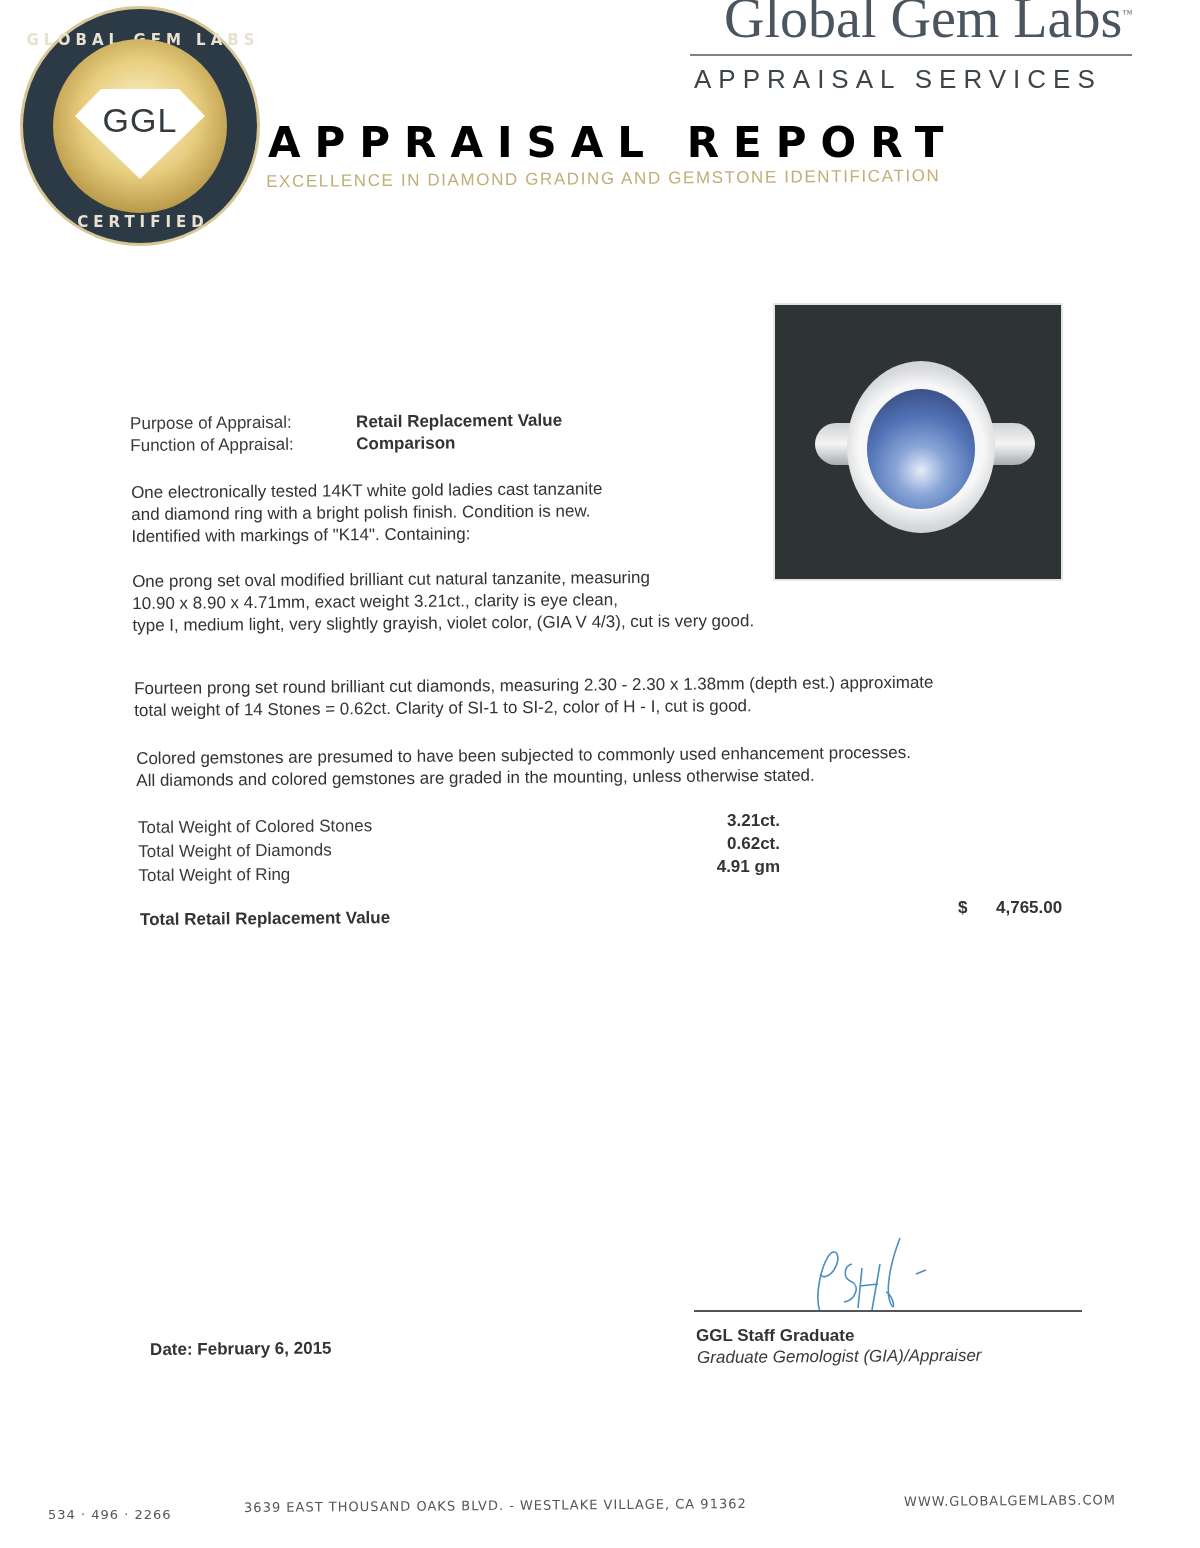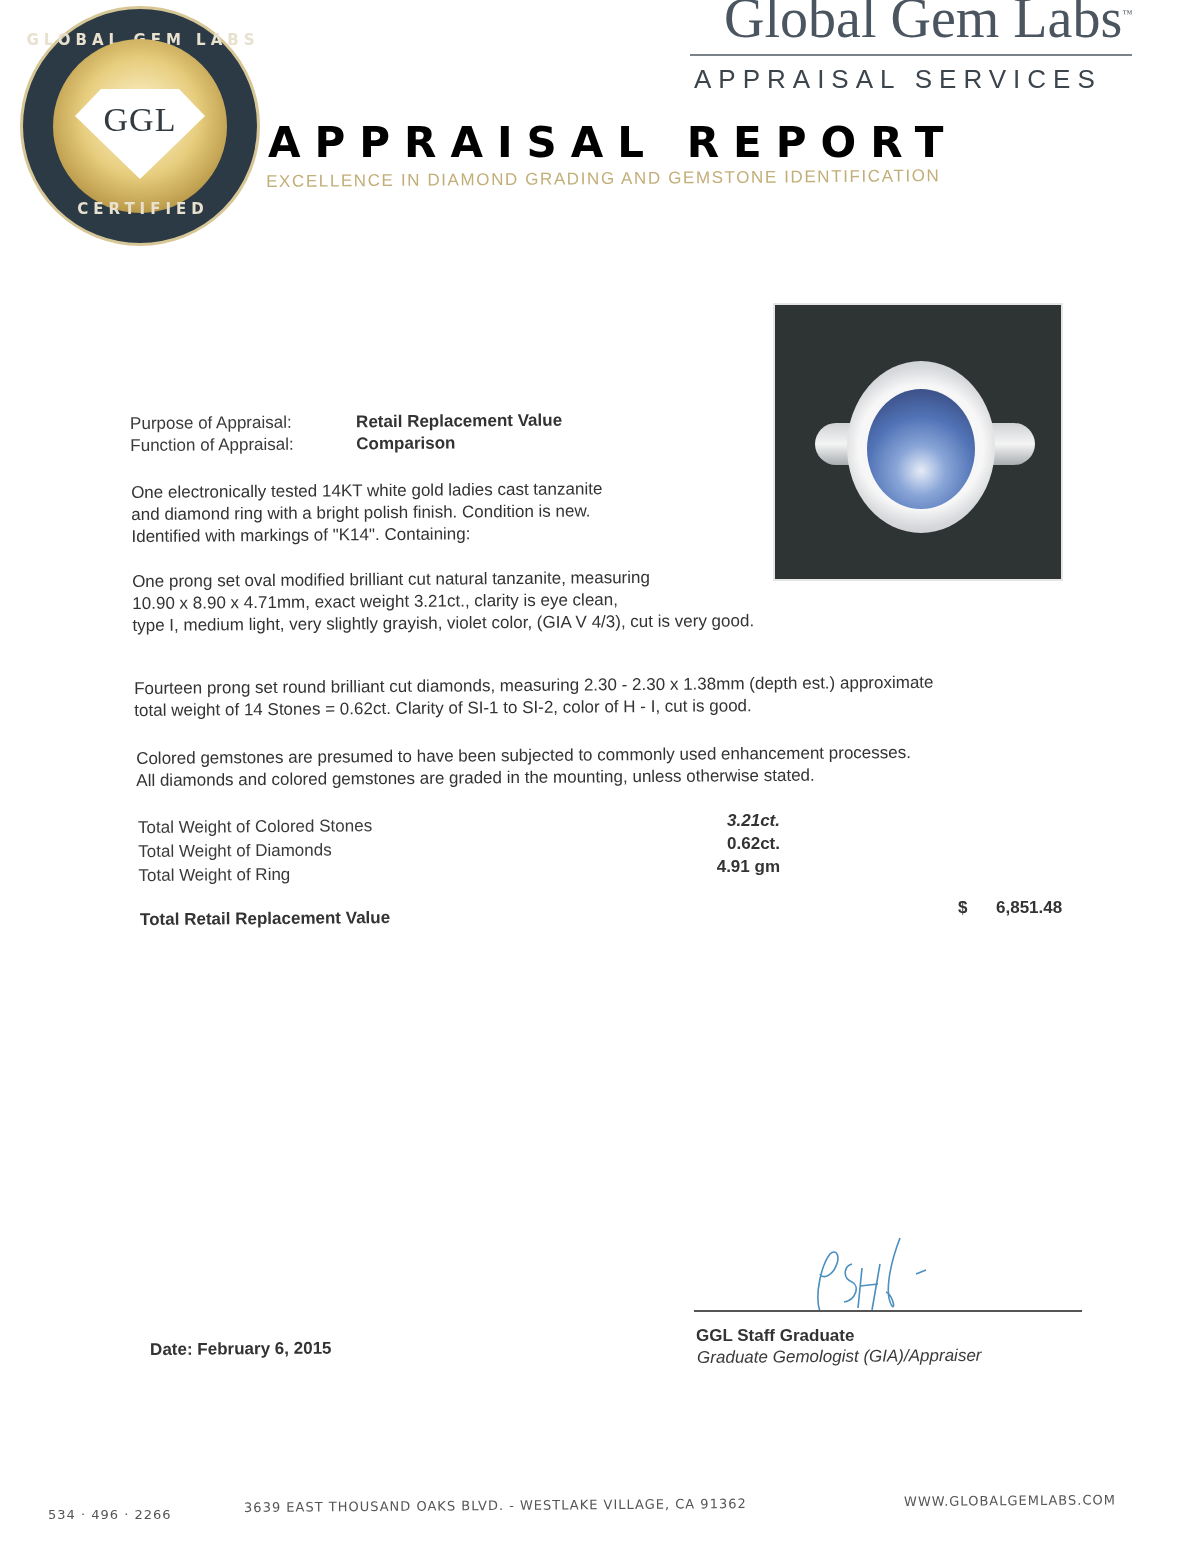--- a/index.html
+++ b/index.html
@@ -11,21 +11,20 @@
   .abs { position: absolute; }
 
   
   .seal {
     left: 20px; top: 6px; width: 240px; height: 240px; border-radius: 50%;
     background: #2b3a45; border: 3px solid #d8c796; box-sizing: border-box;
   }
   .seal-inner {
     position: absolute; left: 30px; top: 30px; width: 174px; height: 174px; border-radius: 50%;
     background: radial-gradient(circle at 50% 45%, #fff8d9 0%, #e7cd7e 45%, #b08f3e 80%, #8a6d2a 100%);
-    font-family: Liberation Serif, serif;
   }
   .seal-diamond {
     position: absolute; left: 22px; top: 50px; width: 130px; height: 90px;
     background: #ffffff;
     clip-path: polygon(20% 0, 80% 0, 100% 30%, 50% 100%, 0 30%);
   }
   .seal-ggl {
     position: absolute; left: 0; top: 62px; width: 174px; text-align: center;
     font-size: 34px; color: #333a40; letter-spacing: 1px;
   }
@@ -73,21 +72,21 @@
 </style>
 </head>
 <body>
 
 <div class="abs seal">
   <div class="seal-text" style="top:22px;">GLOBAL GEM LABS</div>
   <div class="seal-inner">
     <div class="seal-diamond"></div>
     <div class="seal-ggl">GGL</div>
   </div>
-  <div class="seal-text" style="top:191px;">CERTIFIED</div>
+  <div class="seal-text" style="top:204px;">CERTIFIED</div>
 </div>
 
 <div class="abs brand">
   <span>Global Gem Labs</span><sup style="font-size:10px;">™</sup>
 </div>
 <div class="abs brand-rule"></div>
 <div class="abs services">APPRAISAL SERVICES</div>
 <div class="abs report-title">APPRAISAL REPORT</div>
 <div class="abs tagline">EXCELLENCE IN DIAMOND GRADING AND GEMSTONE IDENTIFICATION</div>
 
@@ -129,28 +128,28 @@
   <div>Colored gemstones are presumed to have been subjected to commonly used enhancement processes.</div>
   <div>All diamonds and colored gemstones are graded in the mounting, unless otherwise stated.</div>
 </div>
 
 <div class="abs tilt" style="left:138px; top:818px; width:300px;">
   <div class="lbl" style="height:24px;">Total Weight of Colored Stones</div>
   <div class="lbl" style="height:24px;">Total Weight of Diamonds</div>
   <div class="lbl" style="height:24px;">Total Weight of Ring</div>
 </div>
 <div class="abs" style="left:700px; top:811px; width:80px; text-align:right;">
-  <div class="val-b" style="height:23px;font-style:italic;">3.21ct.</div>
+  <div class="val-b" style="height:23px;">3.21ct.</div>
   <div class="val-b" style="height:23px;text-align:right;">0.62ct.</div>
   <div class="val-b" style="height:23px;">4.91 gm</div>
 </div>
 
 <div class="abs val-b tilt" style="left:140px; top:910px;">Total Retail Replacement Value</div>
 <div class="abs val-b" style="left:958px; top:898px;">$</div>
-<div class="abs val-b" style="left:996px; top:898px;">6,851.48</div>
+<div class="abs val-b" style="left:996px; top:898px;">4,765.00</div>
 
 <div class="abs" style="left:800px; top:1234px; width:160px; height:80px;">
   <svg width="160" height="80" viewBox="0 0 160 80">
     <path d="M20 78 C14 60 22 30 30 20 C36 14 42 22 34 36 C28 44 22 44 20 40" stroke="#4a8fc0" stroke-width="1.6" fill="none"></path>
     <path d="M52 30 C44 32 42 44 52 48 C60 52 56 66 44 68" stroke="#4a8fc0" stroke-width="1.6" fill="none"></path>
     <path d="M62 34 L58 74 M60 52 L78 50 M80 30 L72 76" stroke="#4a8fc0" stroke-width="1.6" fill="none"></path>
     <path d="M100 4 C90 30 84 60 92 72 C96 76 92 60 86 58" stroke="#4a8fc0" stroke-width="1.6" fill="none"></path>
     <path d="M116 40 L126 36" stroke="#4a8fc0" stroke-width="1.6" fill="none"></path>
   </svg>
 </div>

